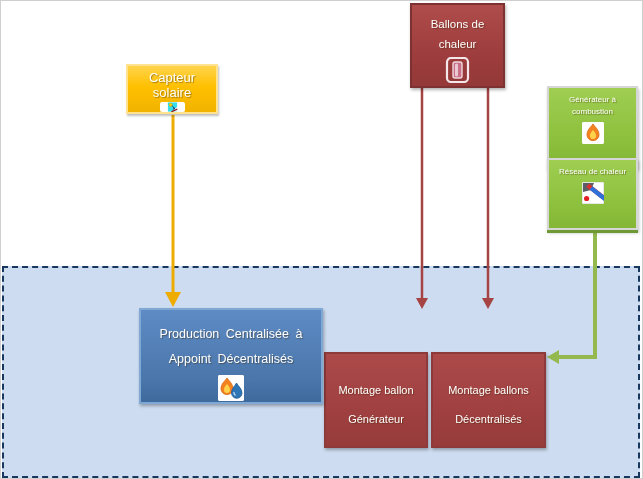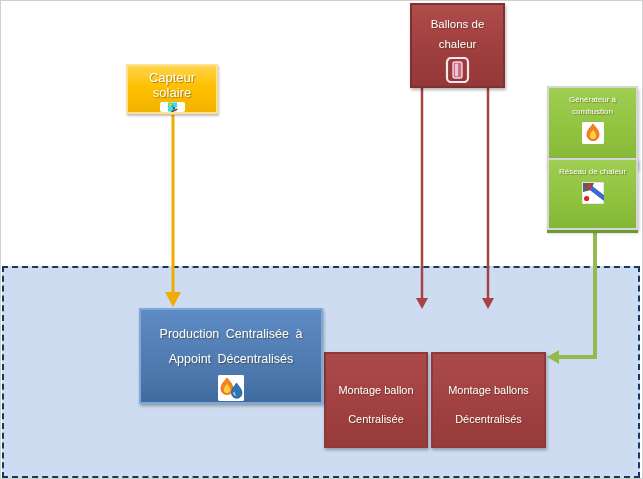--- a/index.html
+++ b/index.html
@@ -116,21 +116,21 @@
       <rect x="0" y="0" width="26" height="26" fill="#fff"></rect>
       <path d="M9 3 C12 7 15 9 15 14 A6 5.5 0 1 1 3 14 C3 9 6 7 9 3 Z" fill="#F58220" stroke="#D96A10" stroke-width="0.8"></path>
       <path d="M9 9 C10.6 11 12 12 12 15 A3 3 0 1 1 6 15 C6 12 7.5 11 9 9 Z" fill="#FFD24C"></path>
       <path d="M18.5 8 C21 12 24 14 24 18 A5.2 5.2 0 1 1 13.5 18 C13.5 14 16 12 18.5 8 Z" fill="#2E75B6" stroke="#1F5A94" stroke-width="0.8"></path>
       <path d="M16 17 A3.4 3.4 0 0 0 17.5 20.5" fill="none" stroke="#BFE0F7" stroke-width="1.4"></path>
     </svg>
   </div>
 
   <div class="node redbox centralise">
     <div class="lbl">Montage ballon</div>
-    <div class="lbl">Centralisée</div>
+    <div class="lbl">Générateur</div>
   </div>
 
   <div class="node redbox decentralise">
     <div class="lbl">Montage ballons</div>
     <div class="lbl">Décentralisés</div>
   </div>
 
 </div>
 
 </body></html>

